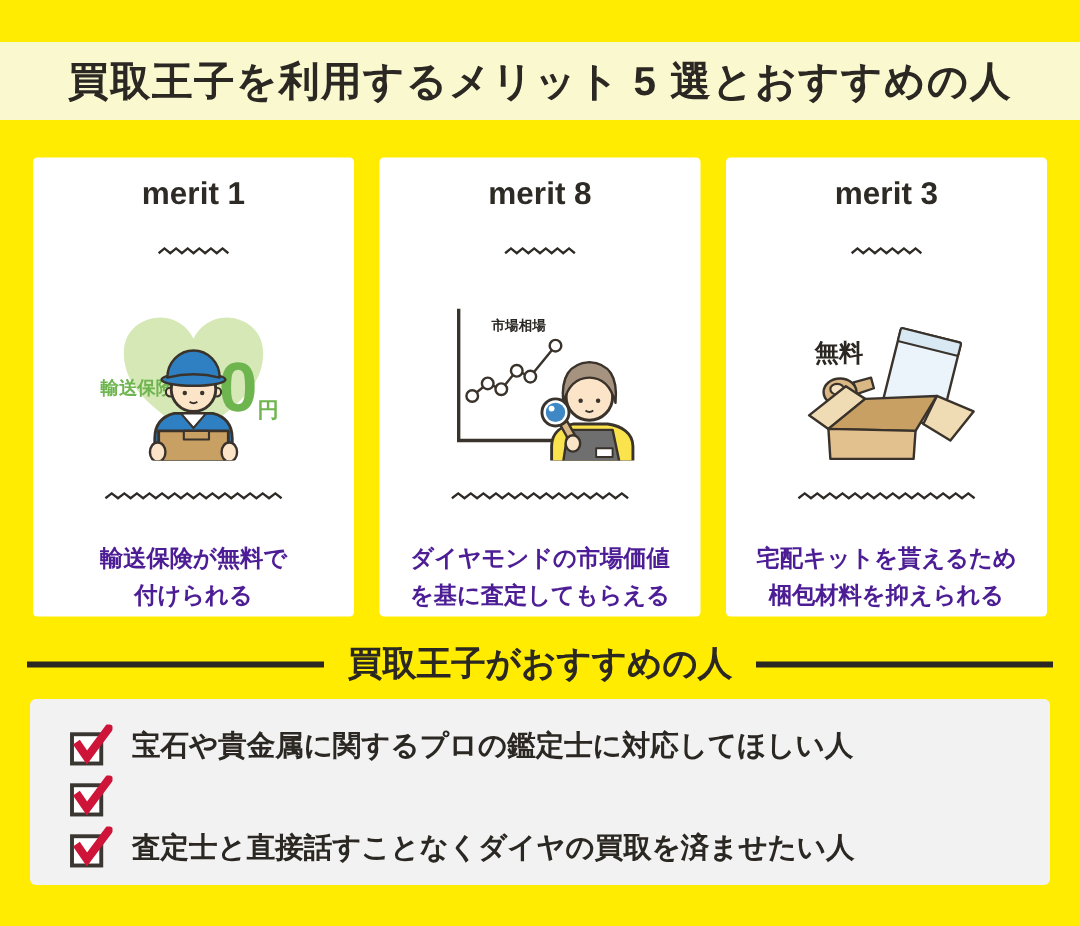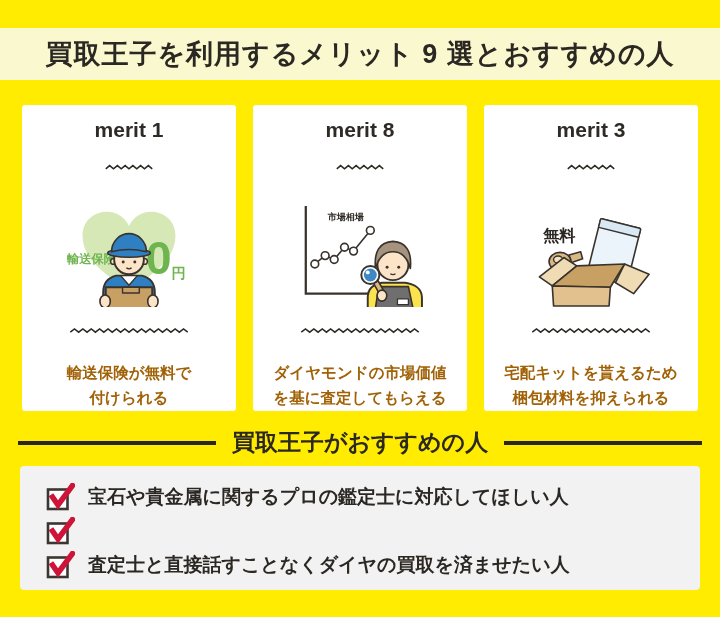--- a/index.html
+++ b/index.html
@@ -54,21 +54,21 @@
     color: #2E2A25;
     line-height: 1.1;
   }
   .merit-underline { margin-top: 3px; }
   .card-illustration { margin-top: 2px; }
   .card-divider { margin-top: 0; }
   .card-caption {
     margin-top: 6px;
     font-size: 15.5px;
     font-weight: 700;
-    color: #a16207;
+    color: #4c1d95;
     text-align: center;
     line-height: 1.65;
     white-space: pre-line;
   }
   
   .recommend-title-row {
     position: absolute;
     top: 427px; left: 0;
     width: 720px;
     display: flex;
@@ -110,21 +110,21 @@
     white-space: nowrap;
   }
   svg { display: block; }
 </style>
 </head>
 <body>
 
 <div id="page">
 
   <div class="header-band">
-    <div class="header-title">買取王子を利用するメリット 9 選とおすすめの人</div>
+    <div class="header-title">買取王子を利用するメリット 5 選とおすすめの人</div>
   </div>
 
   <div class="card card-1">
     <div class="merit-label">merit 1</div>
     <svg class="merit-underline" width="76" height="10" viewBox="0 0 76 10">
       <polyline points="2,7.5 8,2.5 14,7.5 20,2.5 26,7.5 32,2.5 38,7.5 44,2.5 50,7.5 56,2.5 62,7.5 68,2.5 74,7.5" fill="none" stroke="#2E2A25" stroke-width="2.4"></polyline>
     </svg>
     <svg class="card-illustration" width="200" height="178" viewBox="0 0 200 178">
 
       <path d="M100,152 C64,126 28,104 28,66 C28,41 48,29 66,29 C81,29 94,38 100,51 C106,38 119,29 134,29 C152,29 172,41 172,66 C172,104 136,126 100,152 Z" fill="#D6E8B6"></path>

